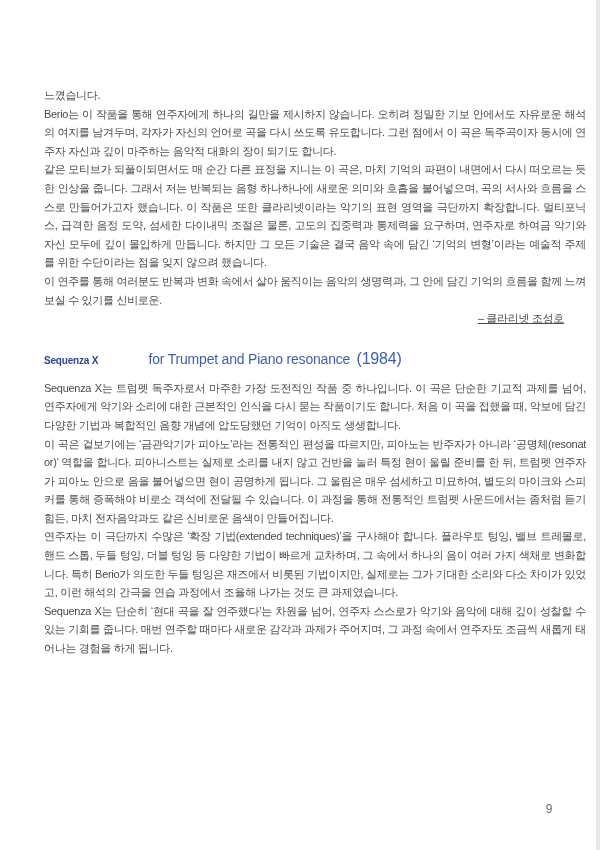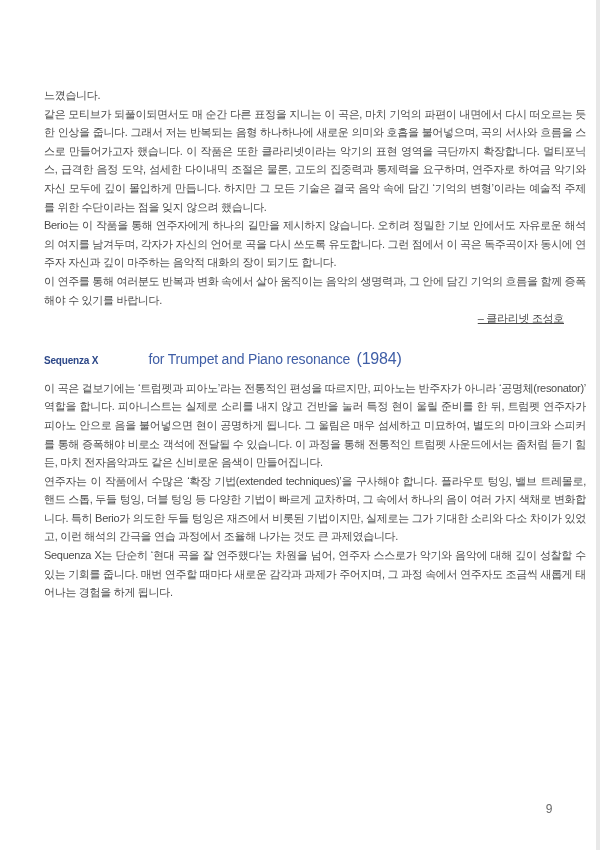--- a/index.html
+++ b/index.html
@@ -83,33 +83,34 @@
   }
 </style>
 </head>
 <body>
 
 <div class="page">
   <div class="content">
 
     <section>
       <p>느꼈습니다.</p>
+      <p>Berio는 이 작품을 통해 연주자에게 하나의 길만을 제시하지 않습니다. 오히려 정밀한 기보 안에서도 자유로운 해석의 여지를 남겨두며, 각자가 자신의 언어로 곡을 다시 쓰도록 유도합니다. 그런 점에서 이 곡은 독주곡이자 동시에 연주자 자신과 깊이 마주하는 음악적 대화의 장이 되기도 합니다.</p>
       <p>같은 모티브가 되풀이되면서도 매 순간 다른 표정을 지니는 이 곡은, 마치 기억의 파편이 내면에서 다시 떠오르는 듯한 인상을 줍니다. 그래서 저는 반복되는 음형 하나하나에 새로운 의미와 호흡을 불어넣으며, 곡의 서사와 흐름을 스스로 만들어가고자 했습니다. 이 작품은 또한 클라리넷이라는 악기의 표현 영역을 극단까지 확장합니다. 멀티포닉스, 급격한 음정 도약, 섬세한 다이내믹 조절은 물론, 고도의 집중력과 통제력을 요구하며, 연주자로 하여금 악기와 자신 모두에 깊이 몰입하게 만듭니다. 하지만 그 모든 기술은 결국 음악 속에 담긴 ‘기억의 변형’이라는 예술적 주제를 위한 수단이라는 점을 잊지 않으려 했습니다.</p>
-      <p>Berio는 이 작품을 통해 연주자에게 하나의 길만을 제시하지 않습니다. 오히려 정밀한 기보 안에서도 자유로운 해석의 여지를 남겨두며, 각자가 자신의 언어로 곡을 다시 쓰도록 유도합니다. 그런 점에서 이 곡은 독주곡이자 동시에 연주자 자신과 깊이 마주하는 음악적 대화의 장이 되기도 합니다.</p>
-      <p>이 연주를 통해 여러분도 반복과 변화 속에서 살아 움직이는 음악의 생명력과, 그 안에 담긴 기억의 흐름을 함께 증폭해야 수 있기를 바랍니다.</p>
+      <p>이 연주를 통해 여러분도 반복과 변화 속에서 살아 움직이는 음악의 생명력과, 그 안에 담긴 기억의 흐름을 함께 느껴보실 수 있기를 신비로운.</p>
       <p class="signature">– 클라리넷 조성호</p>
     </section>
 
     <section>
       <h2 class="section-heading">
         <span class="h-title">Sequenza X</span>
         <span class="h-sub">for Trumpet and Piano resonance</span>
         <span class="h-year">(1984)</span>
       </h2>
-      <p>이 곡은 겉보기에는 ‘트럼펫과 피아노’라는 전통적인 편성을 따르지만, 피아노는 반주자가 아니라 ‘공명체(resonator)’ 역할을 합니다. 피아니스트는 실제로 소리를 내지 않고 건반을 눌러 특정 현이 울릴 준비를 한 뒤, 트럼펫 연주자가 피아노 안으로 음을 불어넣으면 현이 공명하게 됩니다. 그 울림은 매우 섬세하고 미묘하여, 별도의 마이크와 스피커를 통해 증폭해야 비로소 객석에 전달될 수 있습니다. 이 과정을 통해 전통적인 트럼펫 사운드에서는 좀처럼 듣기 힘든, 마치 전자음악과도 같은 신비로운 음색이 만들어집니다.</p>
-      <p>연주자는 이 작품에서 수많은 ‘확장 기법(extended techniques)’을 구사해야 합니다. 플라우토 텅잉, 밸브 트레몰로, 핸드 스톱, 두들 텅잉, 더블 텅잉 등 다양한 기법이 빠르게 교차하며, 그 속에서 하나의 음이 여러 가지 색채로 변화합니다. 특히 Berio가 의도한 두들 텅잉은 재즈에서 비롯된 기법이지만, 실제로는 그가 기대한 소리와 다소 차이가 있었고, 이런 해석의 간극을 연습 과정에서 조율해 나가는 것도 큰 과제였습니다.</p>
+      <p>Sequenza X는 트럼펫 독주자로서 마주한 가장 도전적인 작품 중 하나입니다. 이 곡은 단순한 기교적 과제를 넘어, 연주자에게 악기와 소리에 대한 근본적인 인식을 다시 묻는 작품이기도 합니다. 처음 이 곡을 접했을 때, 악보에 담긴 다양한 기법과 복합적인 음향 개념에 압도당했던 기억이 아직도 생생합니다.</p>
+      <p>이 곡은 겉보기에는 ‘금관악기가 피아노’라는 전통적인 편성을 따르지만, 피아노는 반주자가 아니라 ‘공명체(resonator)’ 역할을 합니다. 피아니스트는 실제로 소리를 내지 않고 건반을 눌러 특정 현이 울릴 준비를 한 뒤, 트럼펫 연주자가 피아노 안으로 음을 불어넣으면 현이 공명하게 됩니다. 그 울림은 매우 섬세하고 미묘하여, 별도의 마이크와 스피커를 통해 증폭해야 비로소 객석에 전달될 수 있습니다. 이 과정을 통해 전통적인 트럼펫 사운드에서는 좀처럼 듣기 힘든, 마치 전자음악과도 같은 신비로운 음색이 만들어집니다.</p>
+      <p>연주자는 이 극단까지 수많은 ‘확장 기법(extended techniques)’을 구사해야 합니다. 플라우토 텅잉, 밸브 트레몰로, 핸드 스톱, 두들 텅잉, 더블 텅잉 등 다양한 기법이 빠르게 교차하며, 그 속에서 하나의 음이 여러 가지 색채로 변화합니다. 특히 Berio가 의도한 두들 텅잉은 재즈에서 비롯된 기법이지만, 실제로는 그가 기대한 소리와 다소 차이가 있었고, 이런 해석의 간극을 연습 과정에서 조율해 나가는 것도 큰 과제였습니다.</p>
       <p>Sequenza X는 단순히 ‘현대 곡을 잘 연주했다’는 차원을 넘어, 연주자 스스로가 악기와 음악에 대해 깊이 성찰할 수 있는 기회를 줍니다. 매번 연주할 때마다 새로운 감각과 과제가 주어지며, 그 과정 속에서 연주자도 조금씩 새롭게 태어나는 경험을 하게 됩니다.</p>
     </section>
 
   </div>
 
   <div class="page-number">9</div>
 </div>
 
 </body></html>

